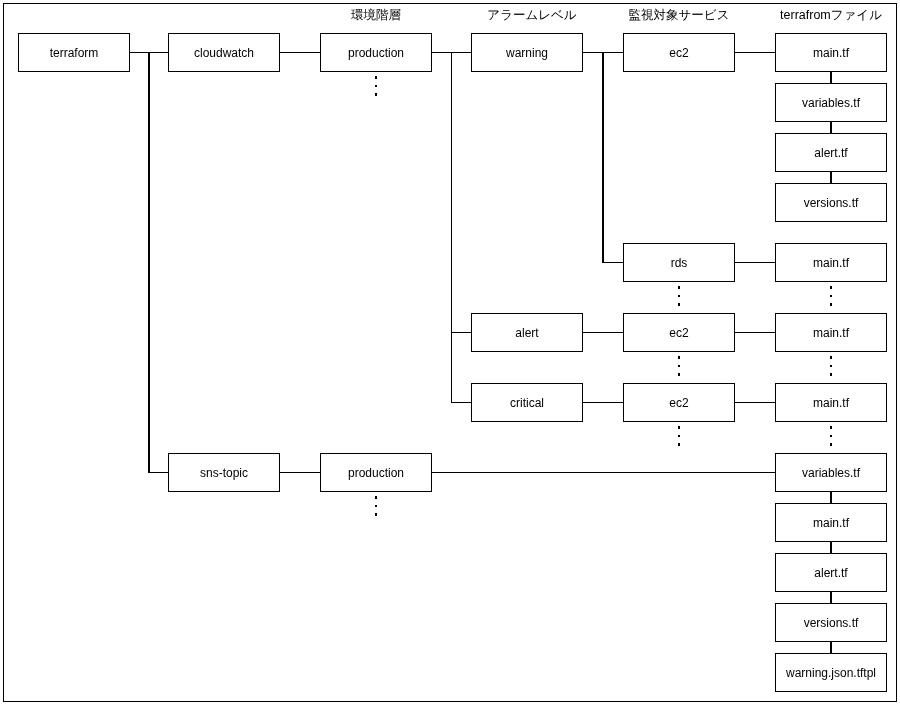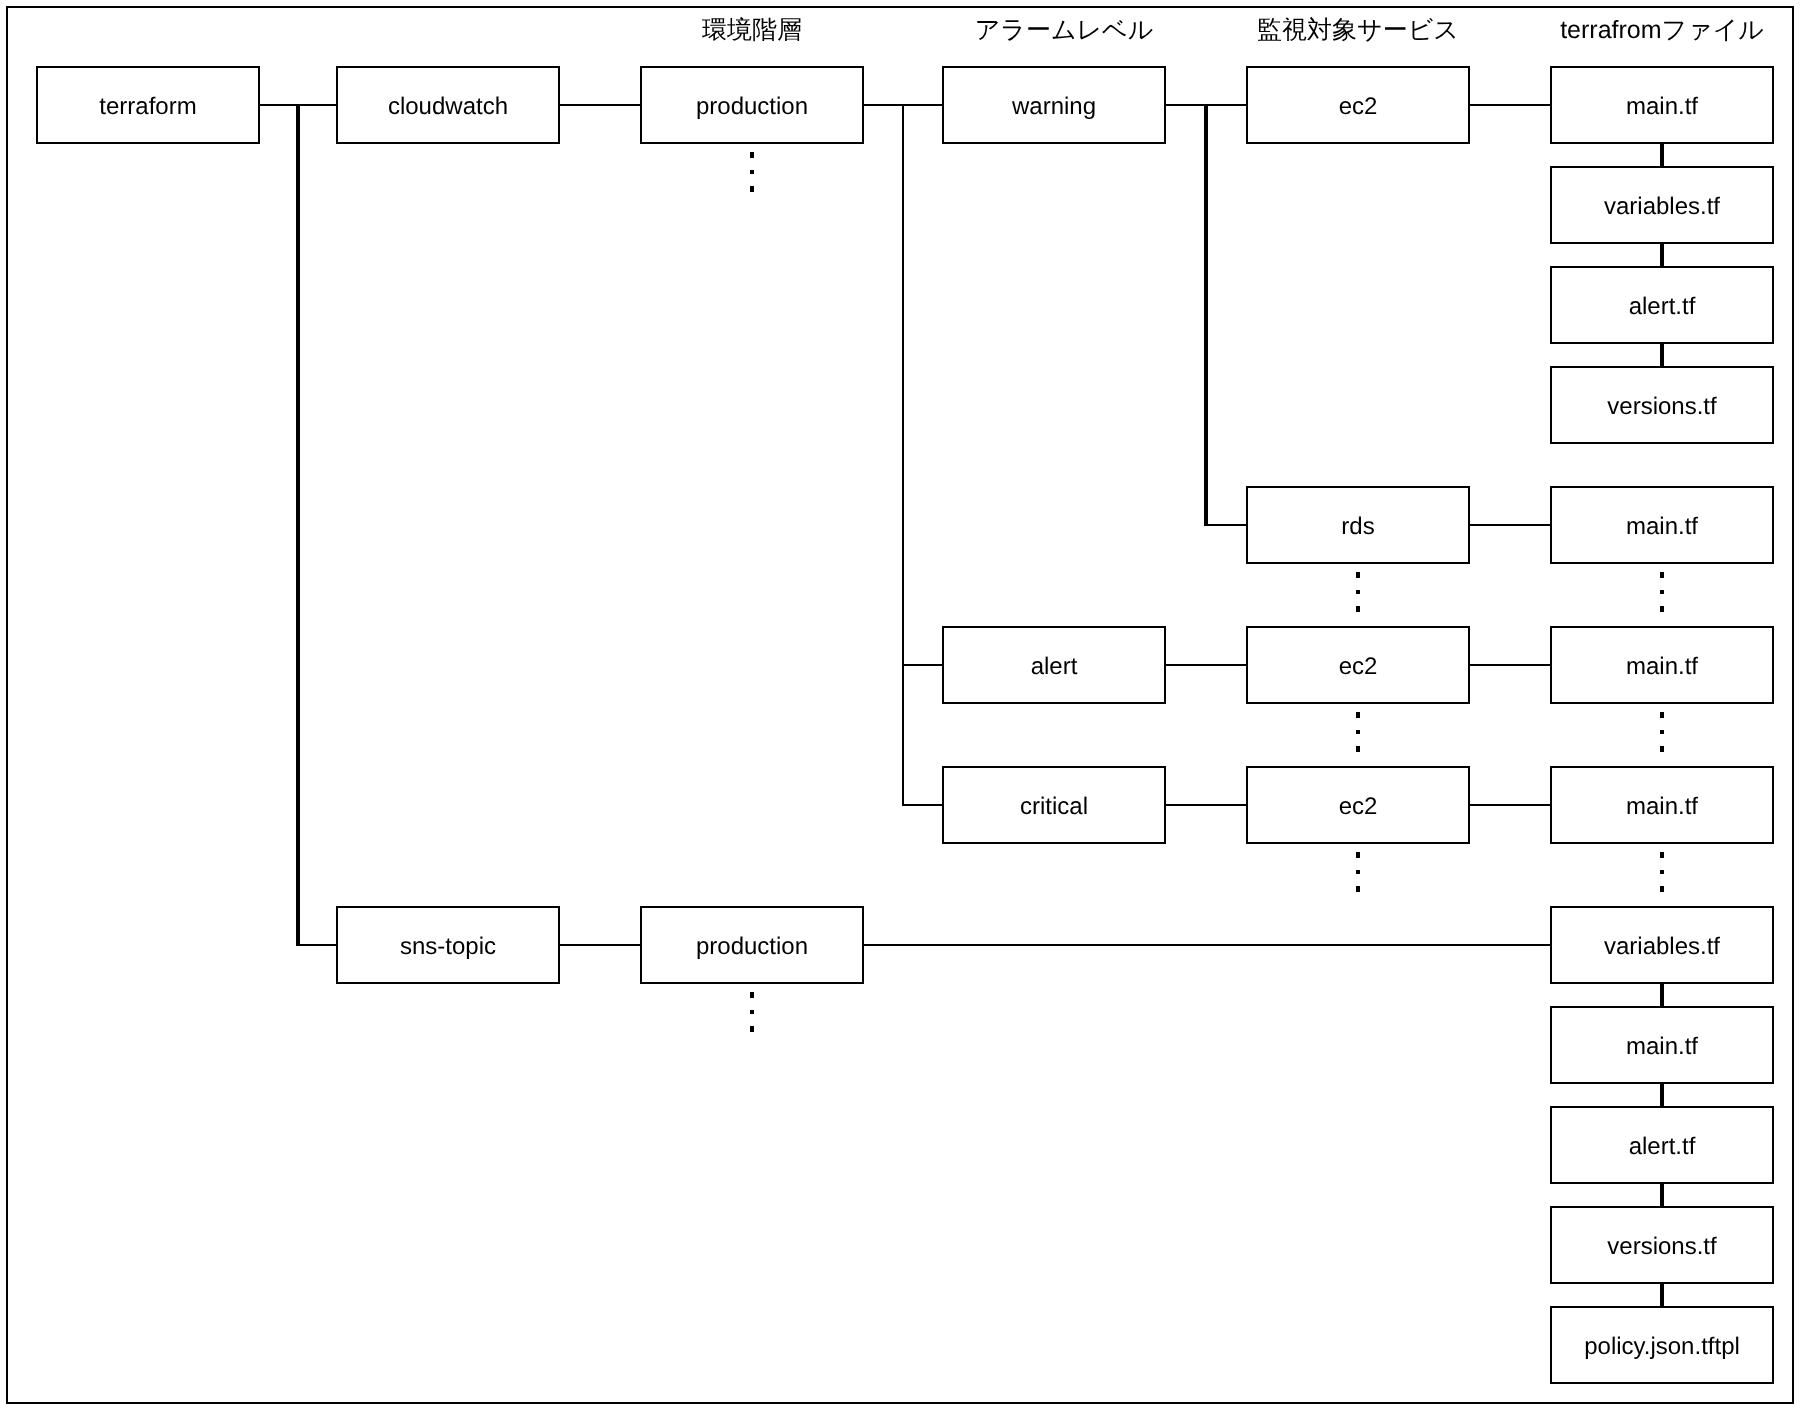--- a/index.html
+++ b/index.html
@@ -121,14 +121,14 @@
     <div class="node" style="left: 320px; top: 453px;">production</div>
     <div class="ellipsis" style="left: 374.75px; top: 496px;">
       <div class="dot"></div>
       <div class="dot"></div>
       <div class="dot"></div>
     </div>
     <div class="node" style="left: 775px; top: 453px;">variables.tf</div>
     <div class="node" style="left: 775px; top: 503px;">main.tf</div>
     <div class="node" style="left: 775px; top: 553px;">alert.tf</div>
     <div class="node" style="left: 775px; top: 603px;">versions.tf</div>
-    <div class="node" style="left: 775px; top: 653px;">policy.json.tftpl</div>
+    <div class="node" style="left: 775px; top: 653px;">warning.json.tftpl</div>
   </div>
 
 </body></html>

